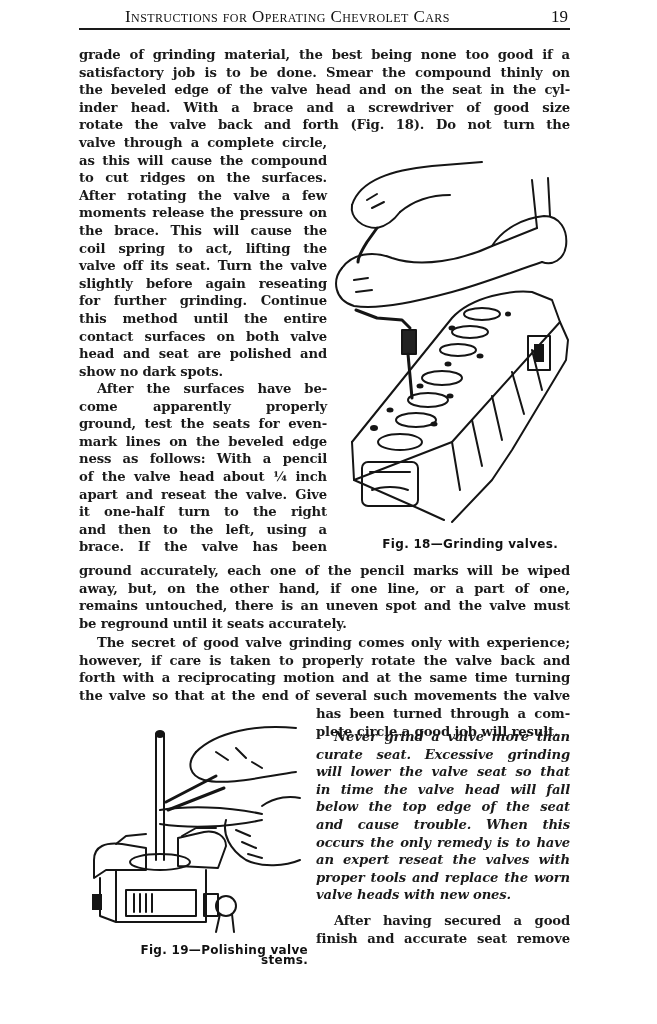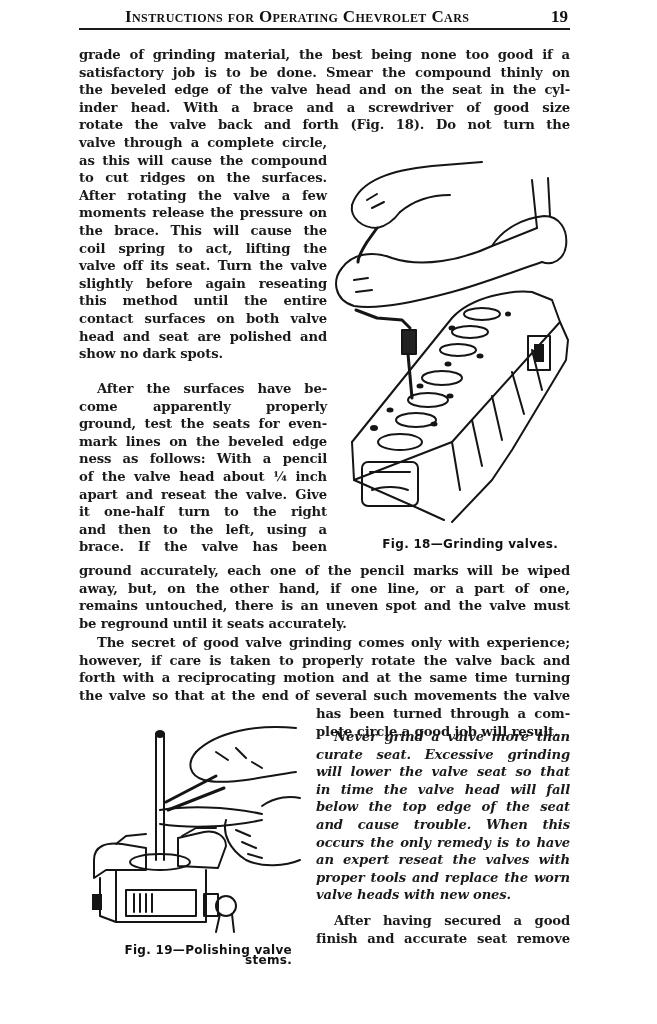--- a/index.html
+++ b/index.html
@@ -8,25 +8,25 @@
     font-family: "DejaVu Serif", "Liberation Serif", serif; color: #141414;
   }
   .page { position: absolute; left: 0; top: 0; width: 657px; height: 1024px; }
   .header {
     position: absolute; left: 79px; top: 4px; width: 491px; height: 24px;
     border-bottom: 2px solid #1a1a1a;
   }
   .header-title {
     position: absolute; left: 46px; top: 3px;
     font-family: "Liberation Serif", serif; font-size: 17px; letter-spacing: 0.4px;
-    font-variant: small-caps; font-weight: bold; color: #111;
+    font-variant: small-caps; font-weight: normal; color: #111;
   }
   .header-page {
     position: absolute; right: 2px; top: 3px;
-    font-family: "Liberation Serif", serif; font-size: 17px; color: #111; font-weight: bold;
+    font-family: "Liberation Serif", serif; font-size: 17px; color: #111;
   }
   .txt {
     position: absolute; font-size: 13.2px; line-height: 17.6px; font-weight: bold;
     font-family: "DejaVu Serif", serif; letter-spacing: -0.15px; text-align: justify;
     color: #1a1a1a;
   }
   .line { display: block; text-align: justify; text-align-last: justify; white-space: nowrap; }
   .line.last { text-align-last: left; }
   .line.indent { padding-left: 18px; }
   .full { left: 79px; width: 491px; }
@@ -60,20 +60,21 @@
   <div class="txt leftcol" style="top:134px;">
     <span class="line">valve through a complete circle,</span>
     <span class="line">as this will cause the compound</span>
     <span class="line">to cut ridges on the surfaces.</span>
     <span class="line">After rotating the valve a few</span>
     <span class="line">moments release the pressure on</span>
     <span class="line">the brace.  This will cause the</span>
     <span class="line">coil spring to act, lifting the</span>
     <span class="line">valve off its seat.  Turn the valve</span>
     <span class="line">slightly before again reseating</span>
+    <span class="line">for further grinding.  Continue</span>
     <span class="line">this method until the entire</span>
     <span class="line">contact surfaces on both valve</span>
     <span class="line">head and seat are polished and</span>
     <span class="line last">show no dark spots.</span>
   </div>
 
   <div class="txt leftcol" style="top:380px;">
     <span class="line indent">After the surfaces have be-</span>
     <span class="line" style="word-spacing:6px;">come apparently properly</span>
     <span class="line">ground, test the seats for even-</span>
@@ -212,18 +213,18 @@
         <path d="M48 184 L 48 202 M 54 184 L 54 202 M 60 184 L 60 202 M 66 184 L 66 202"></path>
         <rect x="6" y="184" width="10" height="16" fill="#151515" stroke="none"></rect>
 
         <circle cx="140" cy="196" r="10"></circle>
         <path d="M134 204 L 130 222 M 146 204 L 148 222"></path>
         <rect x="118" y="184" width="14" height="22"></rect>
       </g>
     </svg>
   </div>
 
-  <div class="cap" style="left:96px; top:945px; width:196px; line-height:10px;">
+  <div class="cap" style="left:112px; top:945px; width:196px; line-height:10px;">
     <span style="display:block;">Fig. 19—Polishing valve</span>
     <span style="display:block;">stems.</span>
   </div>
 
 </div>
 
 </body></html>

